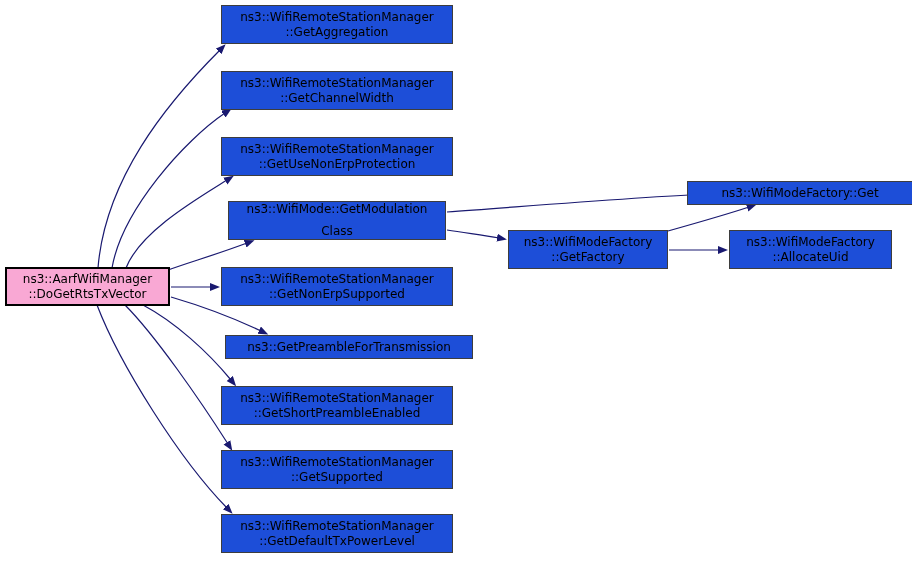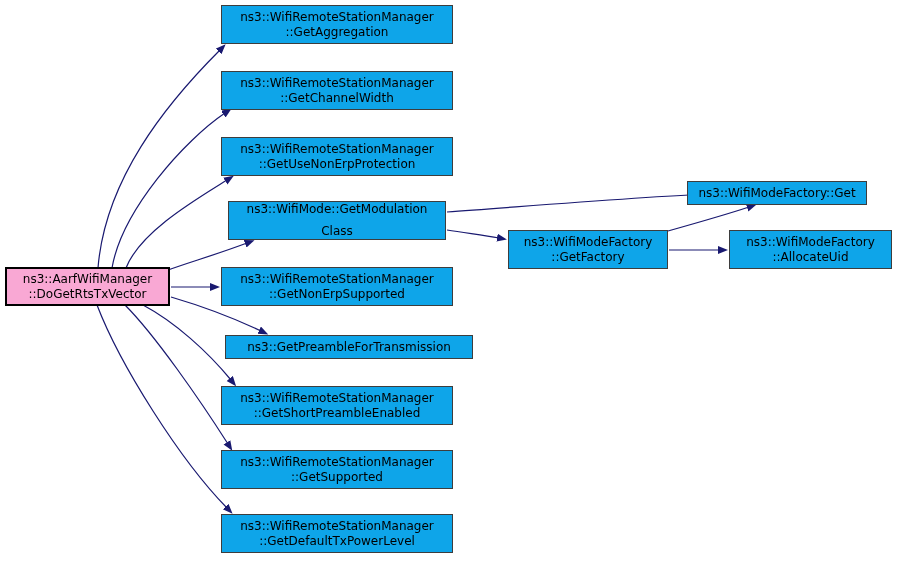--- a/index.html
+++ b/index.html
@@ -18,21 +18,21 @@
   .edges-layer {
     position: absolute;
     left: 0;
     top: 0;
     width: 912px;
     height: 561px;
   }
   .node {
     position: absolute;
     box-sizing: border-box;
-    background: #0ea5e9;
+    background: #1d4ed8;
     border: 1px solid #3d3d3d;
     color: #000000;
     font-size: 12px;
     line-height: 15px;
     display: flex;
     flex-direction: column;
     align-items: center;
     justify-content: center;
     text-align: center;
     white-space: nowrap;
@@ -117,21 +117,21 @@
   <div class="node" style="left:221px; top:450px; width:232px; height:39px;">
     <span class="ln">ns3::WifiRemoteStationManager</span>
     <span class="ln">::GetSupported</span>
   </div>
 
   <div class="node" style="left:221px; top:514px; width:232px; height:39px;">
     <span class="ln">ns3::WifiRemoteStationManager</span>
     <span class="ln">::GetDefaultTxPowerLevel</span>
   </div>
 
-  <div class="node" style="left:687px; top:181px; width:180px; height:24px;">
+  <div class="node" style="left:687px; top:181px; width:226px; height:24px;">
     <span class="ln">ns3::WifiModeFactory::Get</span>
   </div>
 
   <div class="node" style="left:508px; top:230px; width:160px; height:39px;">
     <span class="ln">ns3::WifiModeFactory</span>
     <span class="ln">::GetFactory</span>
   </div>
 
   <div class="node" style="left:729px; top:230px; width:163px; height:39px;">
     <span class="ln">ns3::WifiModeFactory</span>

